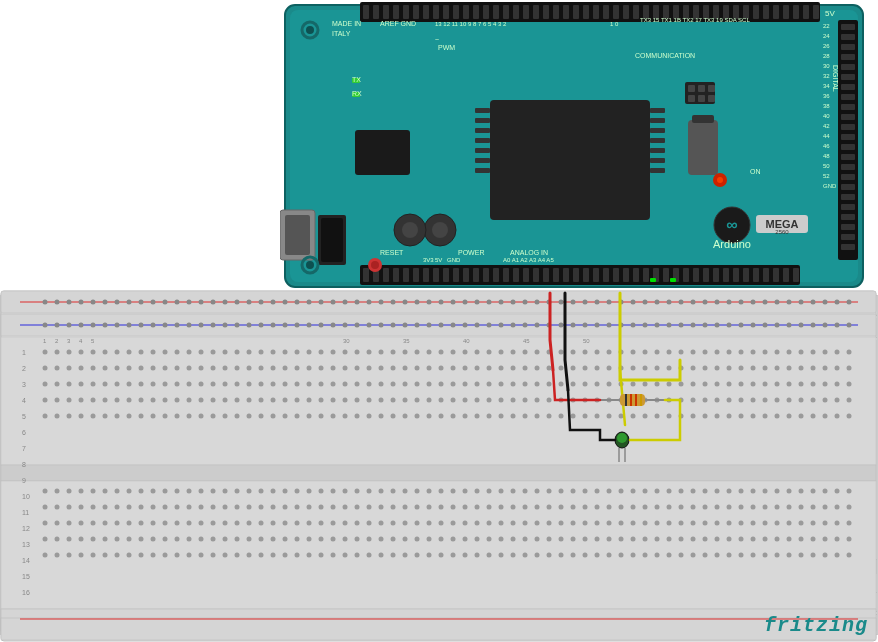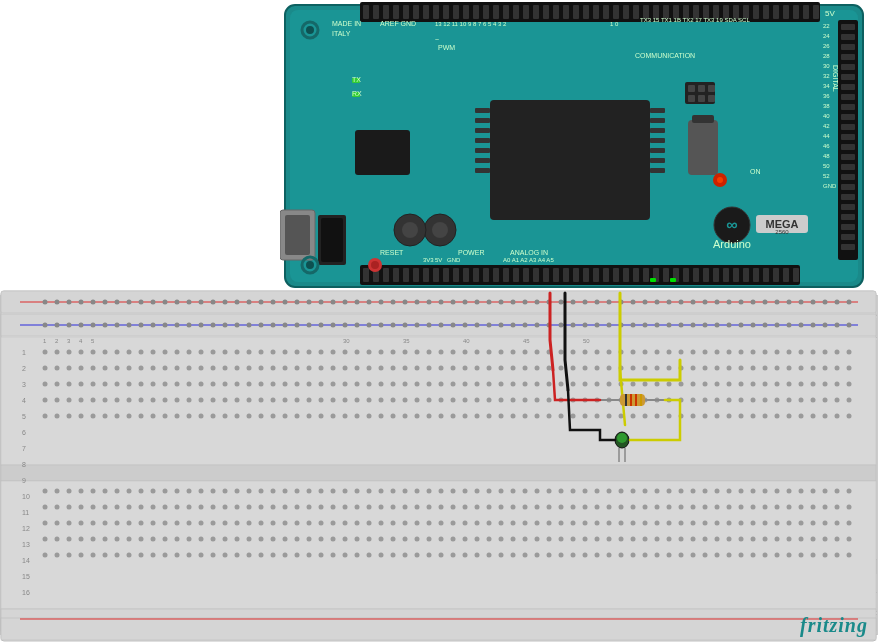--- a/index.html
+++ b/index.html
@@ -1303,15 +1303,15 @@
     <line x1="625" y1="448" x2="625" y2="462" stroke="#888" stroke-width="1.5"></line>
 
     <path d="M 553 370 L 555 400 L 600 400" stroke="#cc2222" stroke-width="2.5" fill="none" stroke-linecap="round"></path>
 
     <path d="M 568 390 L 570 430 L 600 430 L 600 440 L 615 440" stroke="#111111" stroke-width="2.5" fill="none" stroke-linecap="round"></path>
 
     <path d="M 665 400 L 680 400 L 680 440 L 630 440" stroke="#cccc00" stroke-width="2.5" fill="none" stroke-linecap="round"></path>
 
   </svg>
 
-  <div style="position:absolute; bottom:5px; right:10px; color:#1a8a8a; font-size:20px; font-style:italic; font-weight:bold; font-family:Liberation Serif, serif; letter-spacing:1px;">fritzing</div>
+  <div style="position:absolute; bottom:5px; right:10px; color:#1a8a8a; font-size:20px; font-style:italic; font-weight:bold; font-family:Liberation Mono, monospace; letter-spacing:1px;">fritzing</div>
 
 </div>
 
 </body></html>

